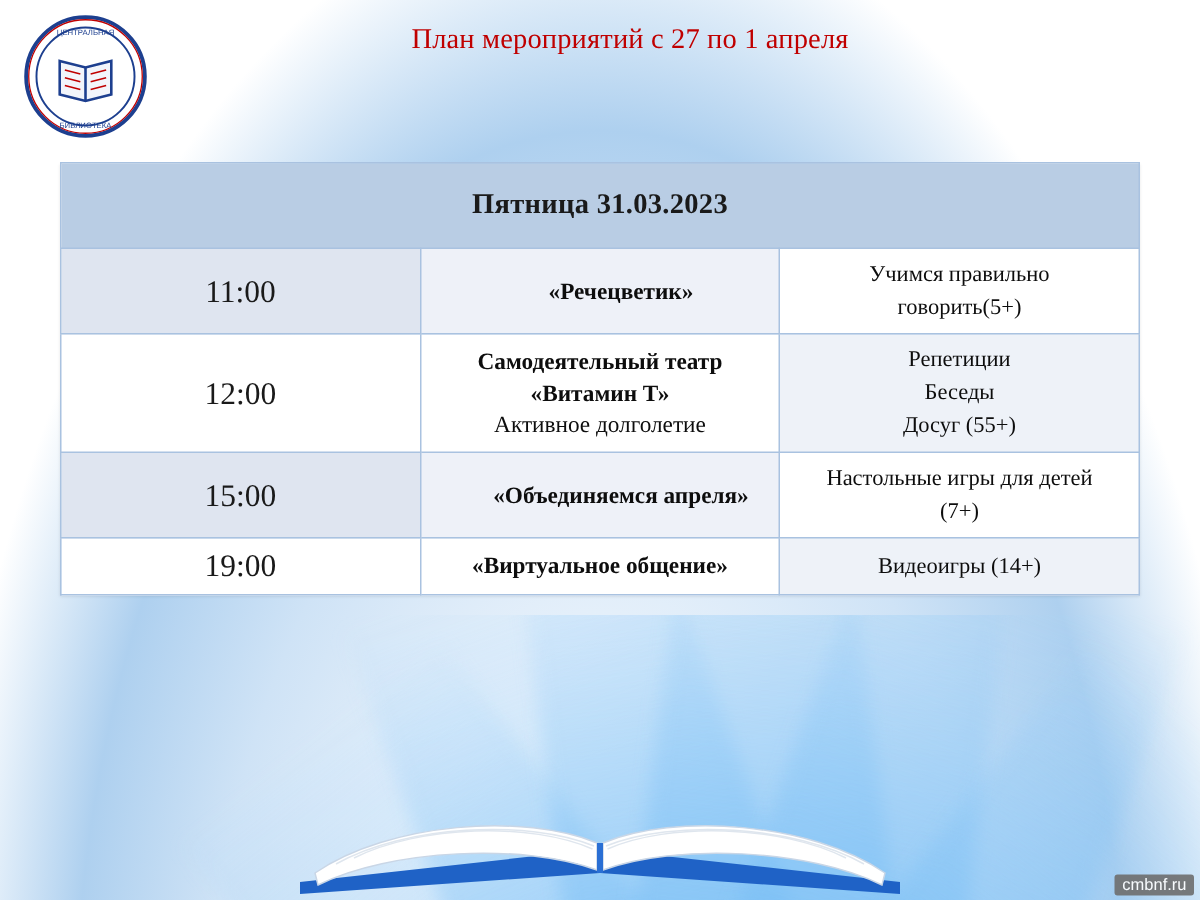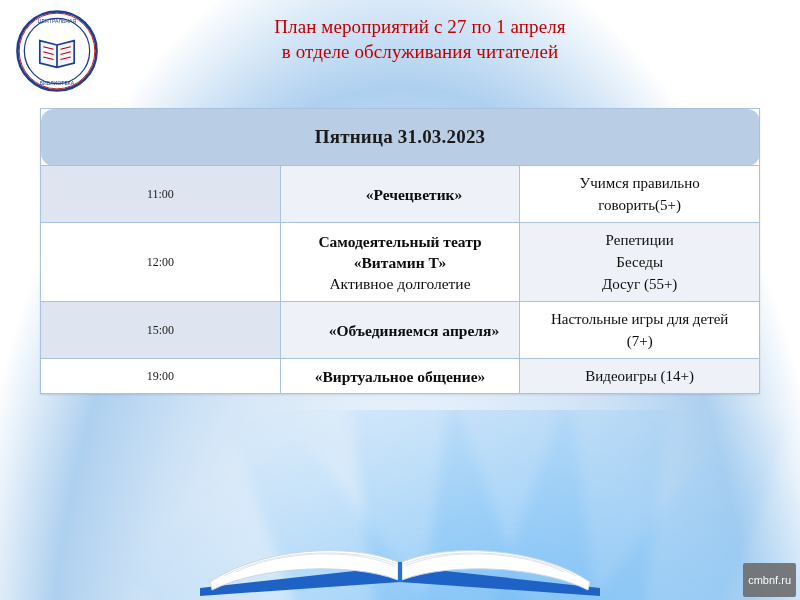--- a/index.html
+++ b/index.html
@@ -86,29 +86,28 @@
     vertical-align: middle;
   }
   .day-head {
     background: #b9cde4;
     text-align: center;
     font-size: 19px;
     font-weight: bold;
     color: #1a1a1a;
     height: 44px;
     letter-spacing: 0.2px;
-    border-radius: 13px;
   }
   .col-time { width: 130px; }
   .col-event { width: 355px; }
   .col-desc { width: 235px; }
 
   .time {
     text-align: center;
-    font-size: 12px;
+    font-size: 21px;
     color: #1a1a1a;
   }
   .event {
     text-align: center;
     font-size: 15.5px;
     color: #0d0d0d;
     line-height: 21px;
   }
   .event b { font-weight: bold; }
   .desc {
@@ -133,21 +132,21 @@
     transform: translateX(-50%);
   }
   .watermark {
     position: absolute;
     right: 4px;
     bottom: 3px;
     background: #6e6e6e;
     color: #ffffff;
     font-family: "Liberation Sans", sans-serif;
     font-size: 11px;
-    padding: 11px 5px;
+    padding: 1px 5px;
     border-radius: 2px;
     opacity: 0.9;
   }
 </style>
 </head>
 <body>
 
 <div class="page">
 
   <div class="rays">
@@ -168,21 +167,20 @@
     <g transform="translate(50,52)">
       <path d="M-20 -14 L0 -9 L20 -14 L20 12 L0 17 L-20 12 Z" fill="#f2f5fb" stroke="#1d3f8f" stroke-width="2"></path>
       <path d="M0 -9 L0 17" stroke="#1d3f8f" stroke-width="2"></path>
       <path d="M-16 -7 L-4 -4 M-16 -1 L-4 2 M-16 5 L-4 8" stroke="#c00000" stroke-width="1.2"></path>
       <path d="M16 -7 L4 -4 M16 -1 L4 2 M16 5 L4 8" stroke="#c00000" stroke-width="1.2"></path>
     </g>
   </svg>
 
   <div class="header-title">
     <div>План мероприятий с 27 по 1 апреля</div>
-    <div>в отделе обслуживания читателей</div>
   </div>
 
   <table class="schedule">
     <tbody>
       <tr>
         <td class="day-head" colspan="3">Пятница 31.03.2023</td>
       </tr>
 
       <tr class="row-a">
         <td class="time col-time">11:00</td>

